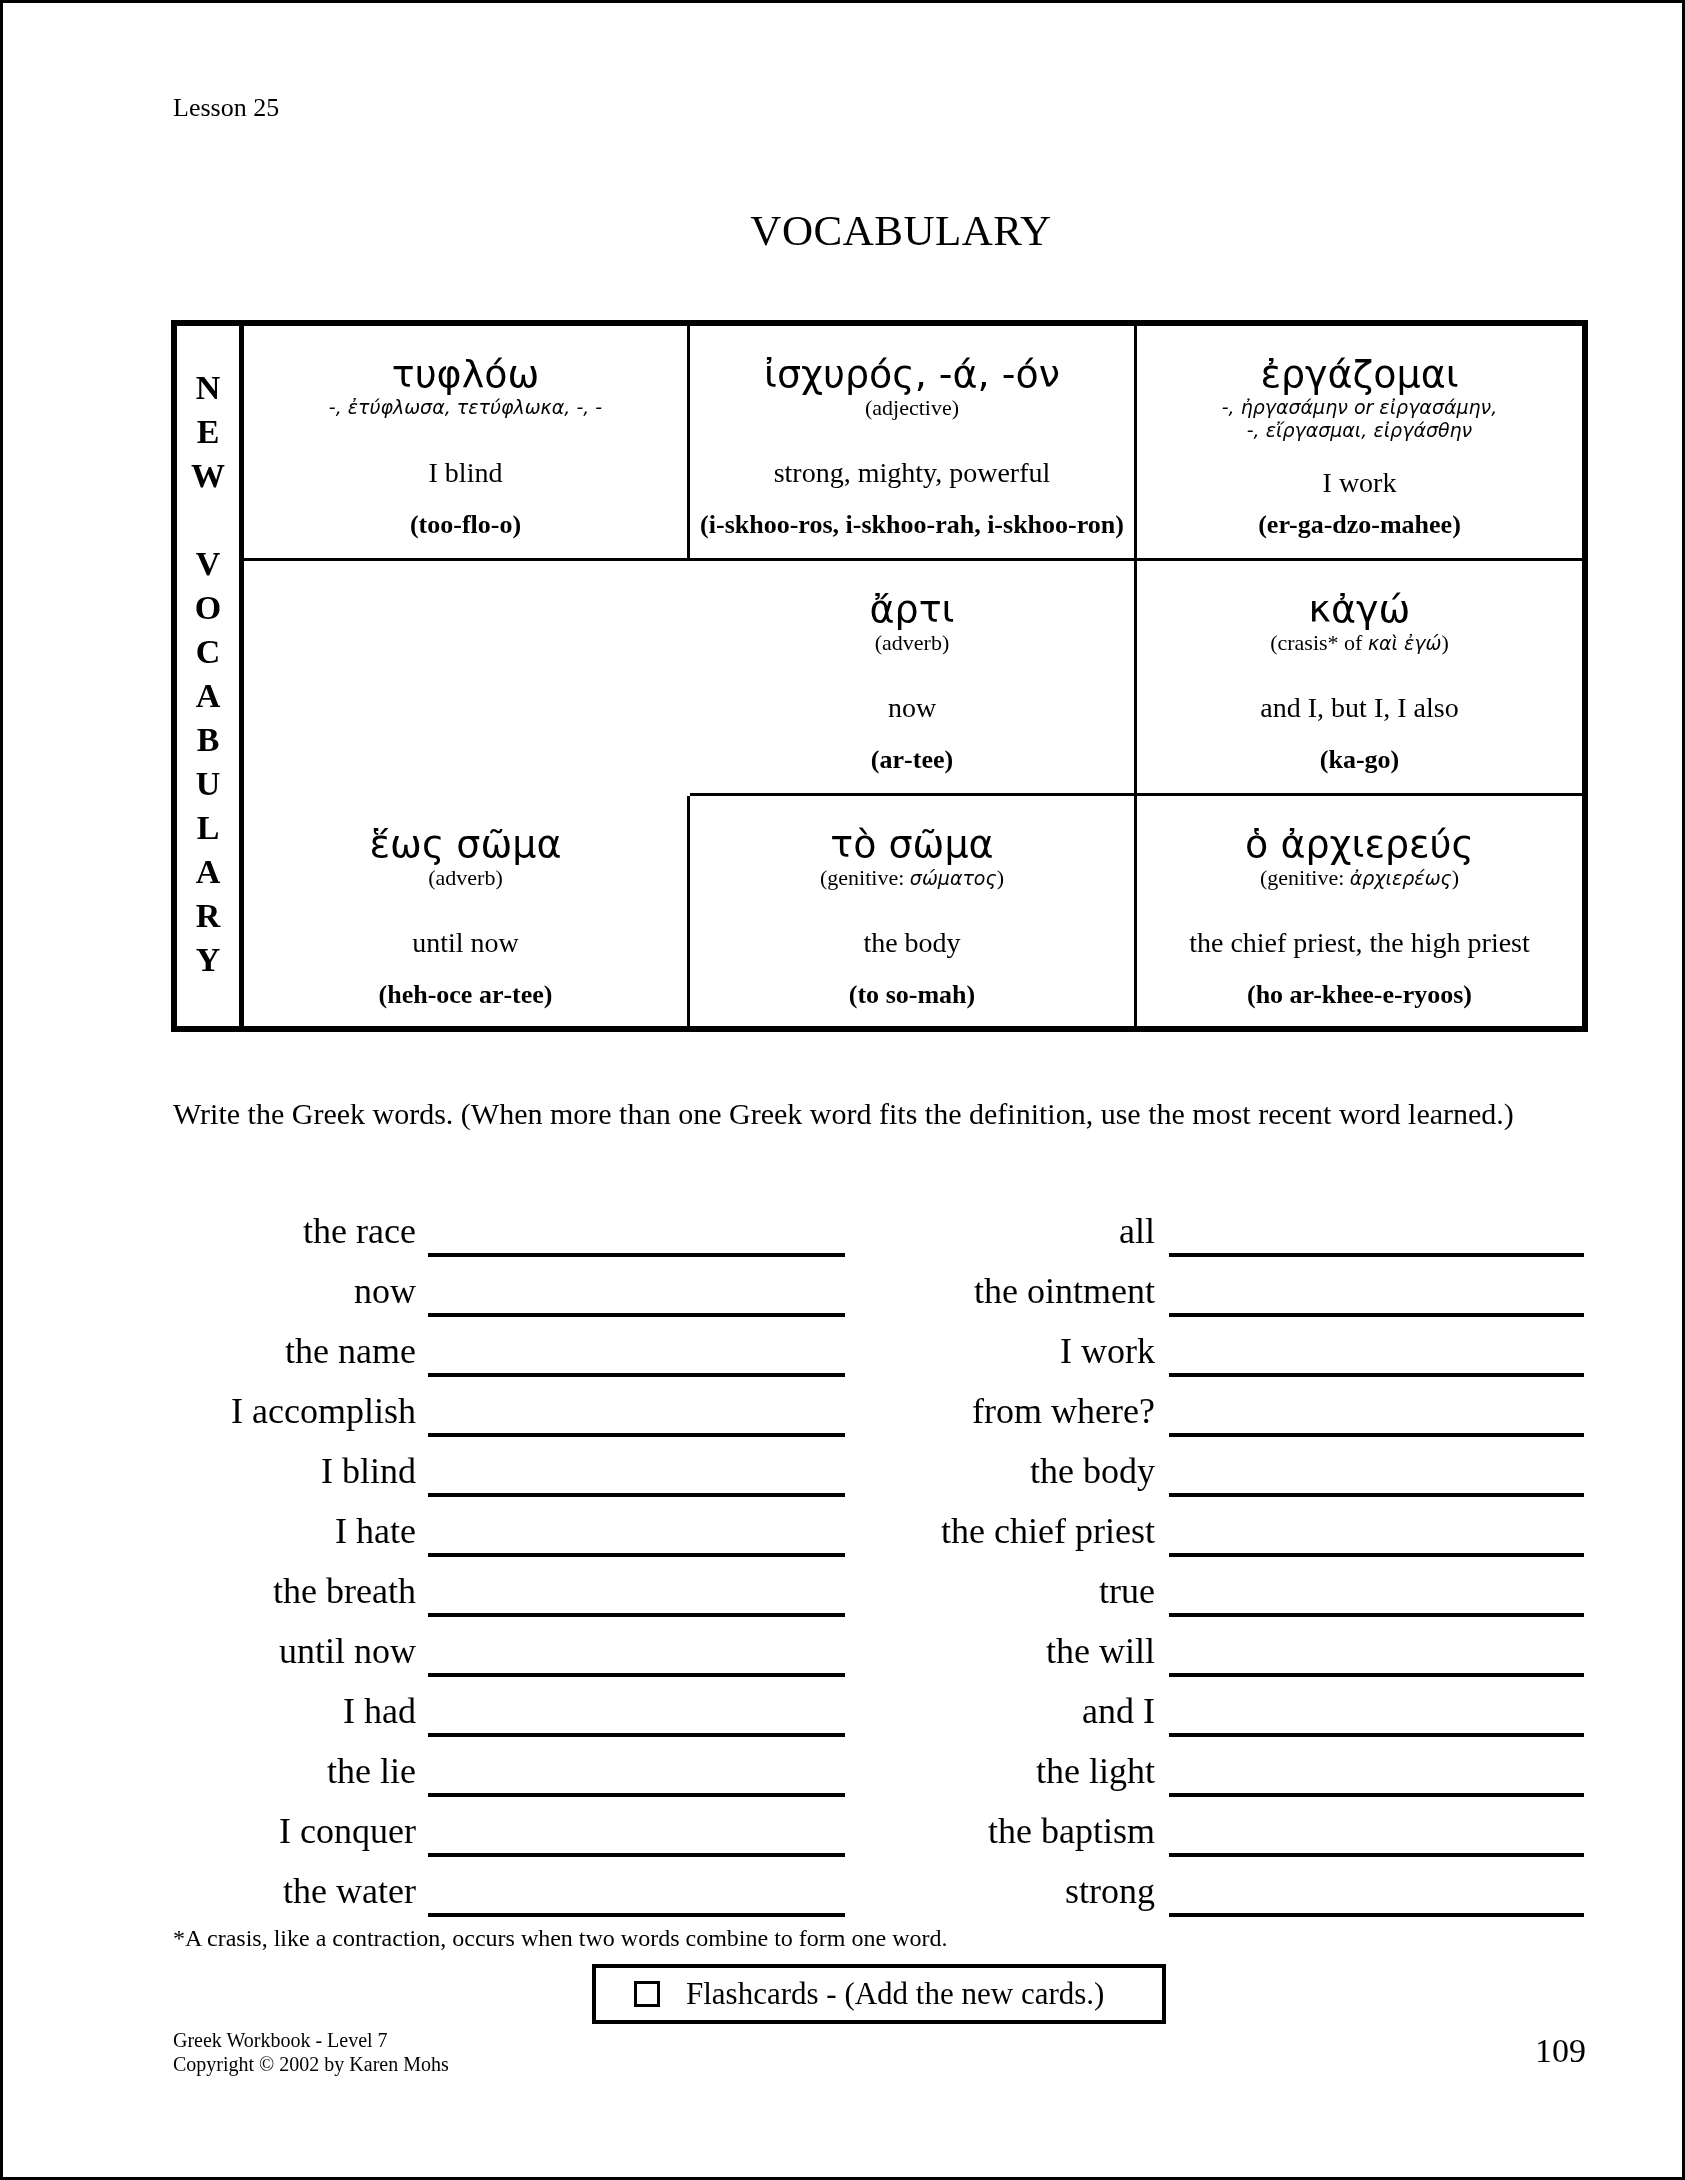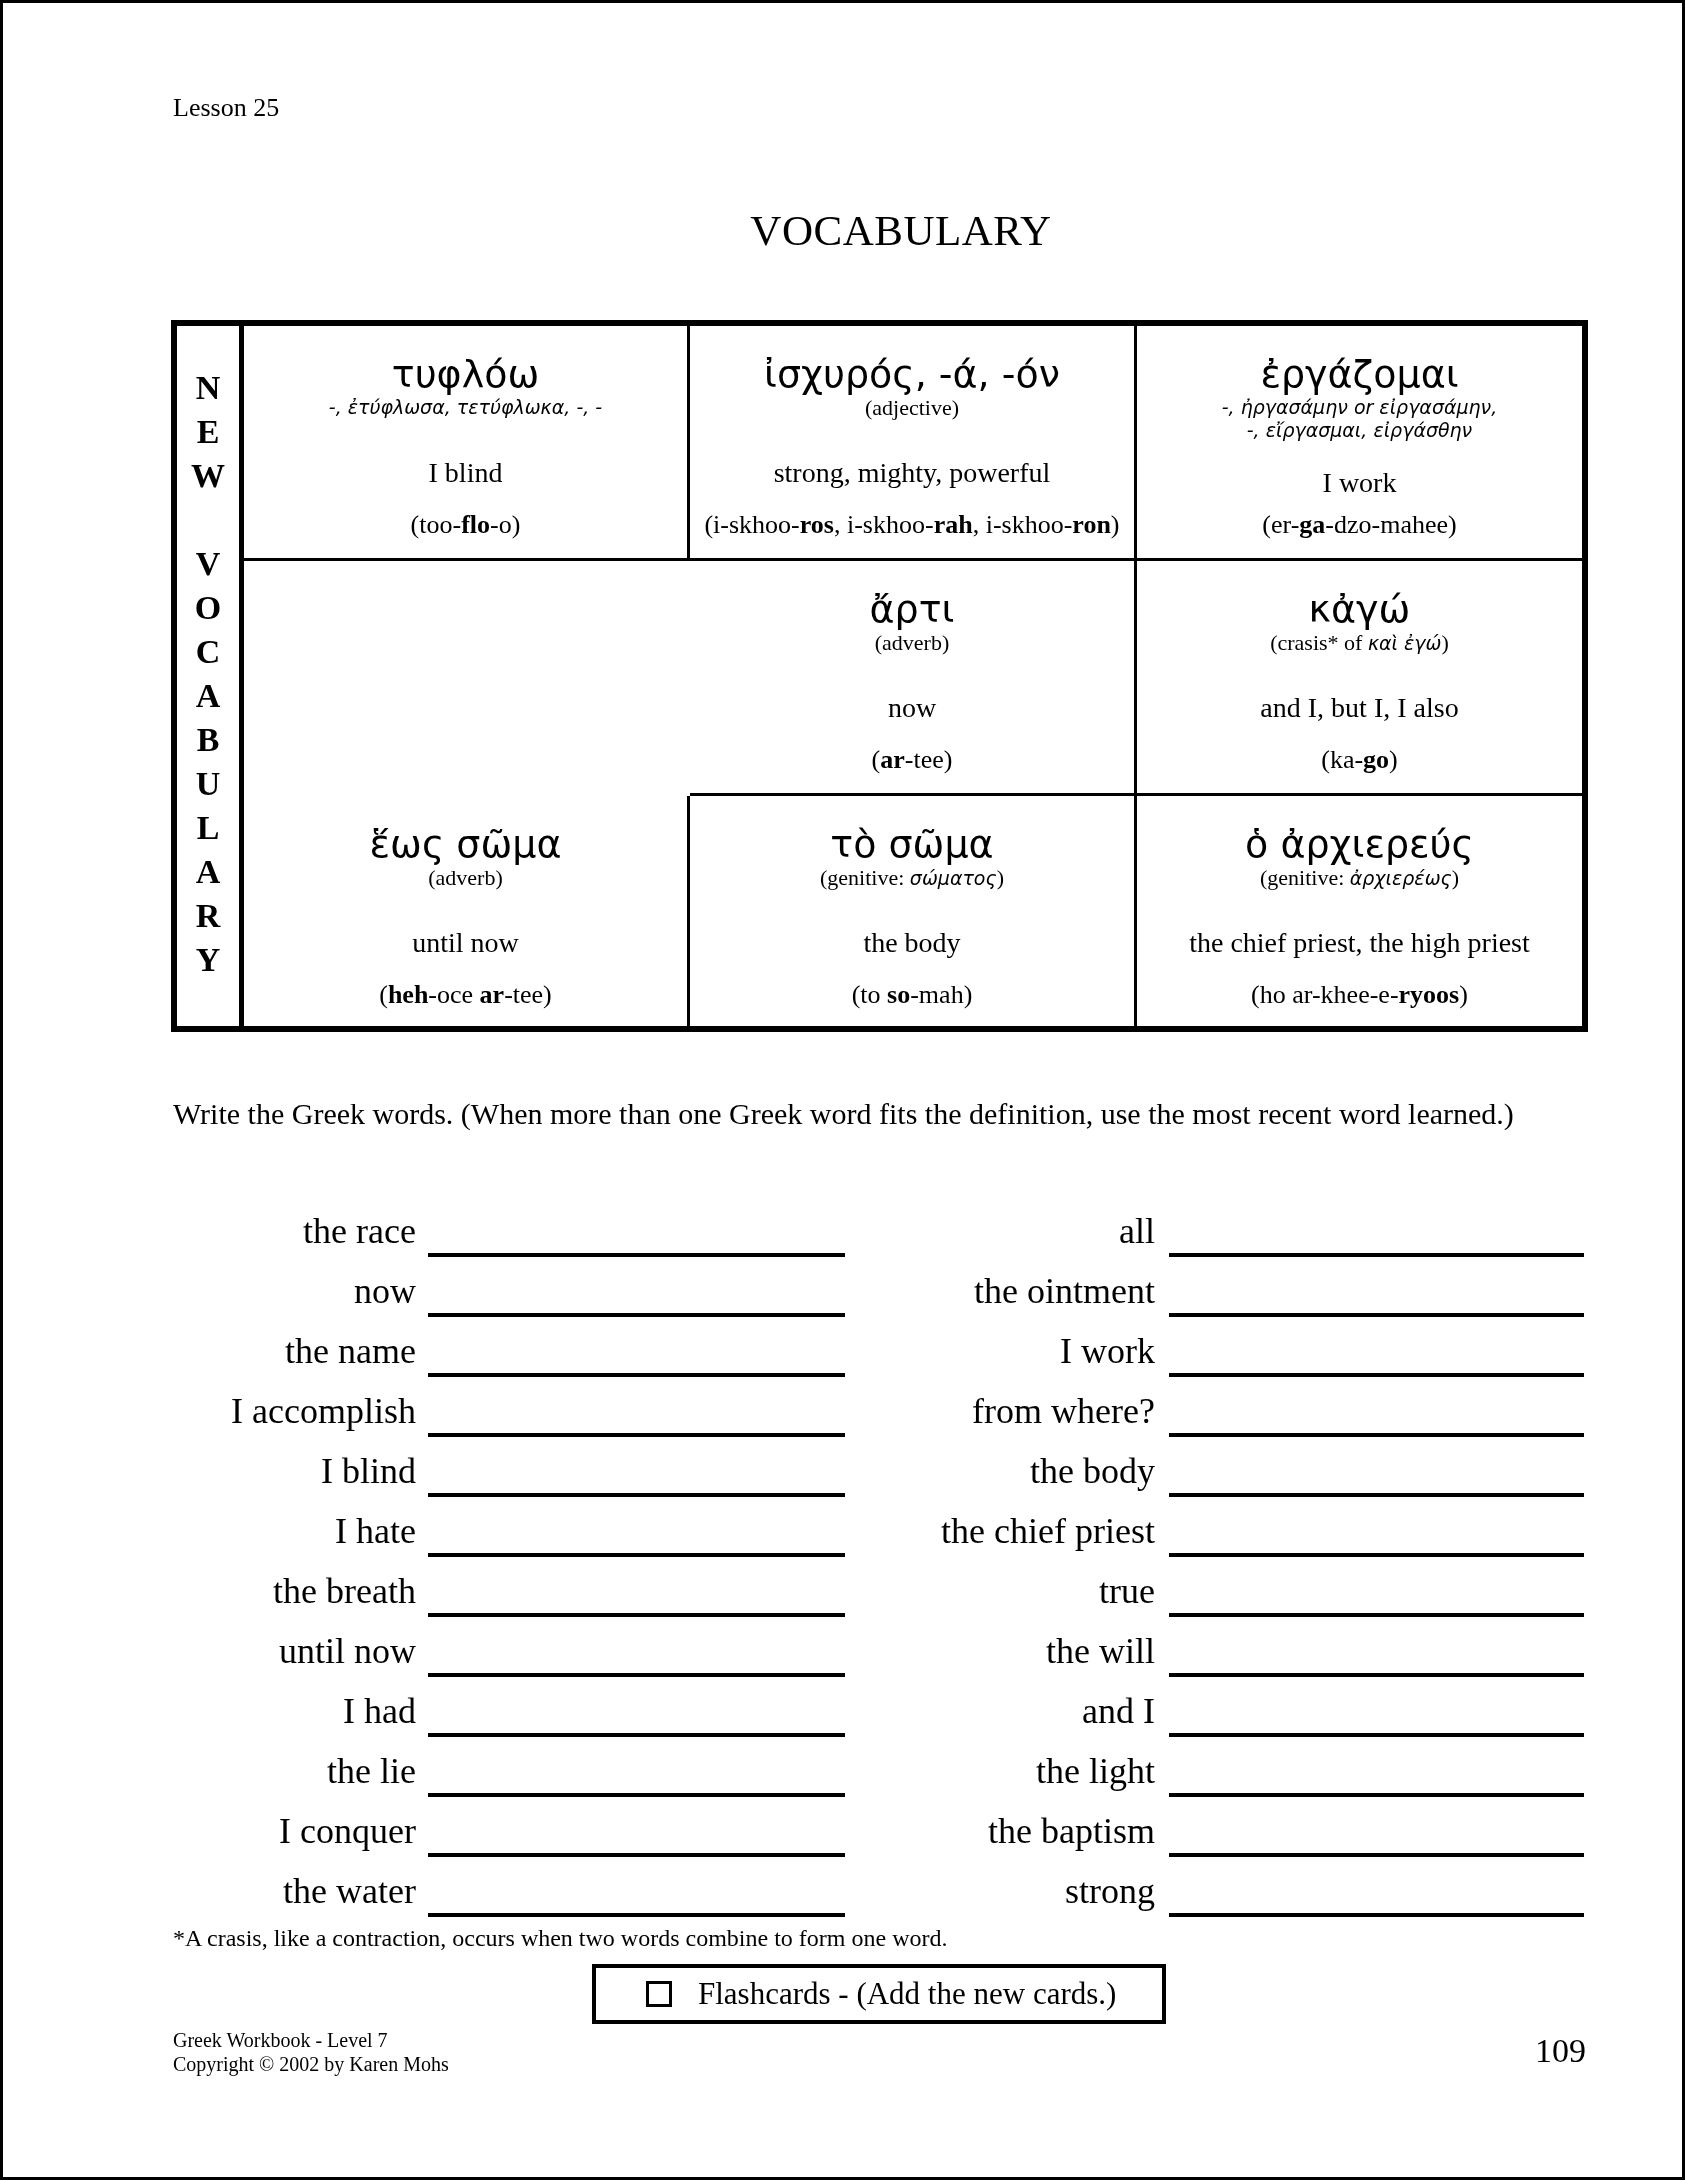--- a/index.html
+++ b/index.html
@@ -19,32 +19,32 @@
   .side .gap { height: 44px; }
   .cell { border-right: 3px solid #000; border-bottom: 3px solid #000; text-align: center;
           display: flex; flex-direction: column; align-items: center; position: relative; }
   .cell.last-col { border-right: none; }
   .cell.last-row { border-bottom: none; }
   .greek { font-family: "DejaVu Sans", sans-serif; font-size: 38px; margin-top: 26px; line-height: 44px; }
   .forms { font-family: "DejaVu Sans", sans-serif; font-size: 19px; line-height: 23px; font-style: italic; }
   .note { font-size: 22px; line-height: 24px; }
   .note .gk { font-family: "DejaVu Sans", sans-serif; font-size: 19px; font-style: italic; }
   .meaning { font-size: 28px; position: absolute; left: 0; right: 0; top: 131px; }
-  .pron { font-size: 26px; position: absolute; left: 0; right: 0; top: 184px; }
+  .pron { font-size: 26px; position: absolute; left: 0; right: 0; top: 184px; font-weight: bold; }
   .meaning.shift { top: 141px; }
 
   .instructions { left: 173px; top: 1095px; width: 1416px; font-size: 30px; line-height: 38px; }
 
   .word-row { position: absolute; height: 44px; }
   .word-label { position: absolute; right: 0; top: 0; font-size: 36px; white-space: nowrap; text-align: right; }
   .word-line { position: absolute; height: 4px; background: #000; }
 
   .footnote { left: 173px; top: 1925px; font-size: 24px; }
   .flash { left: 592px; top: 1964px; width: 574px; height: 60px; border: 4px solid #000; box-sizing: border-box;
-           display: flex; align-items: center; padding-left: 50px; font-size: 31px; }
+           display: flex; align-items: center; padding-left: 38px; font-size: 31px; }
   .checkbox { width: 20px; height: 20px; border: 3px solid #000; margin-right: 26px; cursor: pointer; }
   .footer1 { left: 173px; top: 2029px; font-size: 20px; }
   .footer2 { left: 173px; top: 2053px; font-size: 20px; }
   .page-num { right: 99px; top: 2032px; font-size: 34px; }
 </style>
 </head>
 <body>
 
 <div class="page-border"></div>
 

